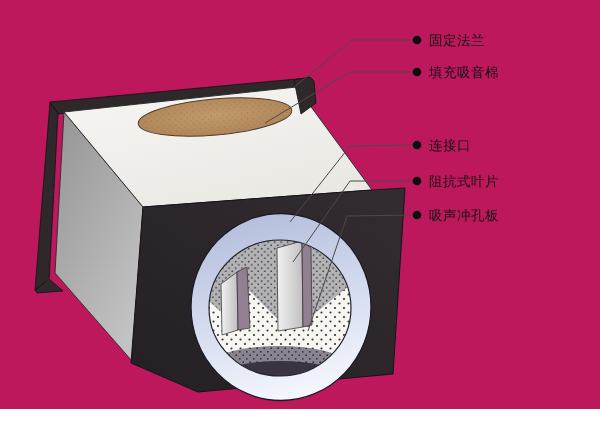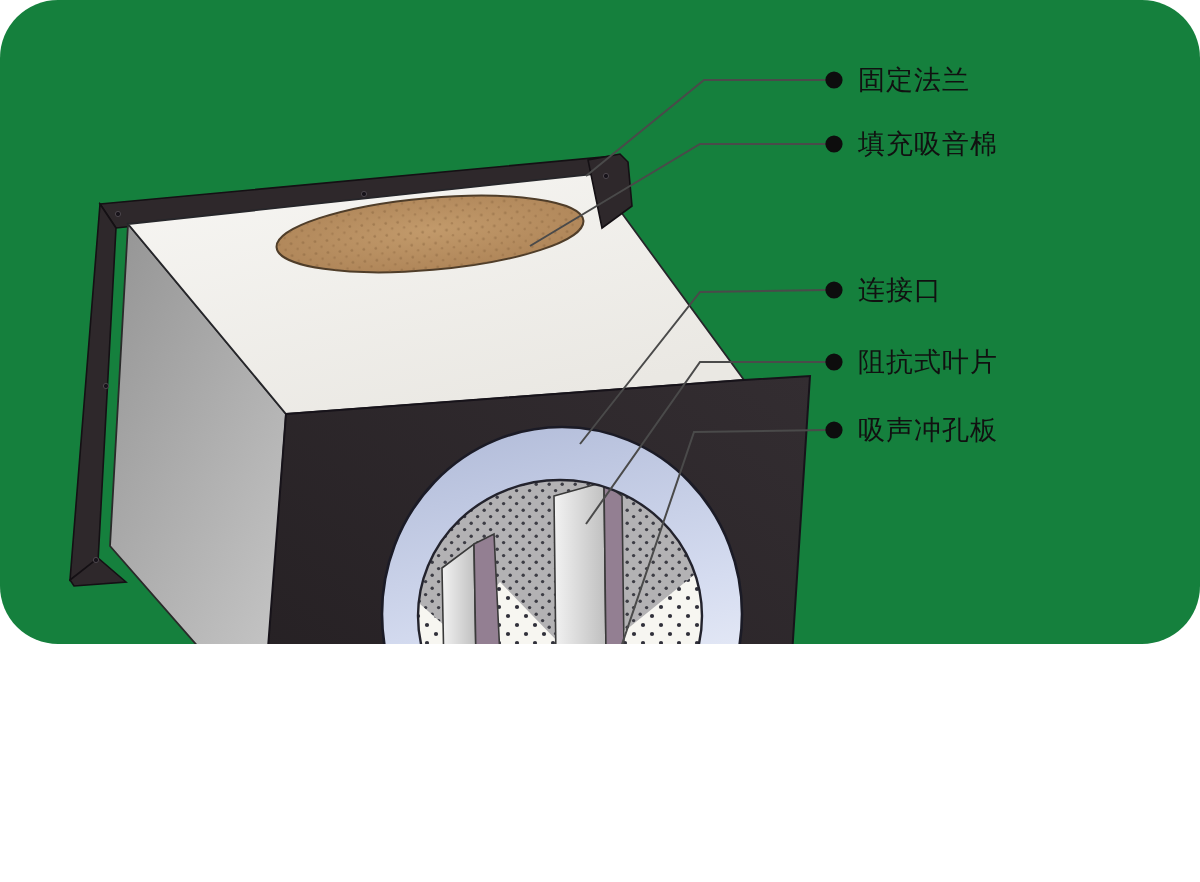--- a/index.html
+++ b/index.html
@@ -1,23 +1,22 @@
 <!DOCTYPE html>
 <html><head>
 <meta charset="utf-8">
 <style>
   html, body { margin: 0; padding: 0; background: #ffffff; }
   .stage {
     position: relative;
     width: 600px;
-    height: 322px;
-    background: #15803d;
+    height: 409px;
+    background: #be185d;
     overflow: hidden;
     font-family: "Liberation Serif", "DejaVu Serif", serif;
-    border-radius: 29px;
   }
   svg { display: block; }
   text.callout {
     font-family: "Liberation Serif", "DejaVu Serif", serif;
     font-size: 13.5px;
     fill: #111111;
     letter-spacing: 0.5px;
   }
 </style>
 </head>

